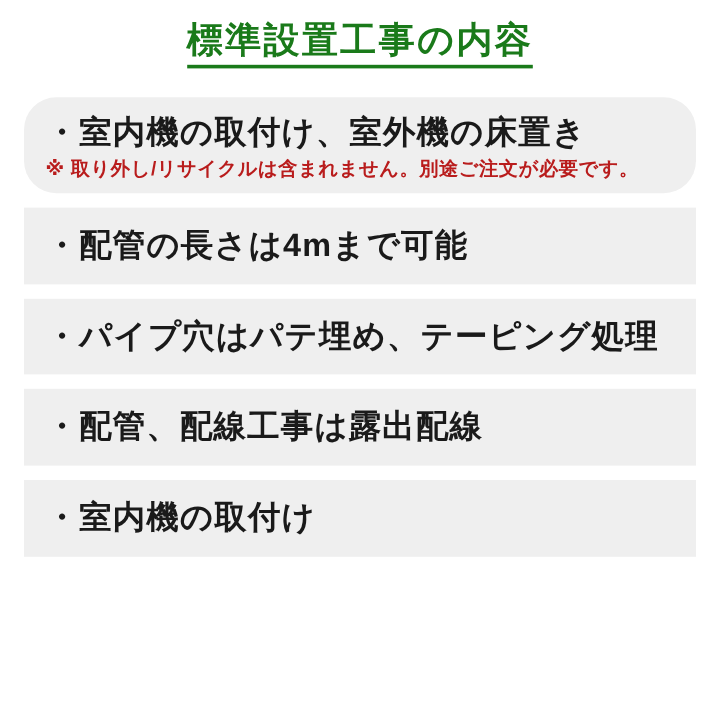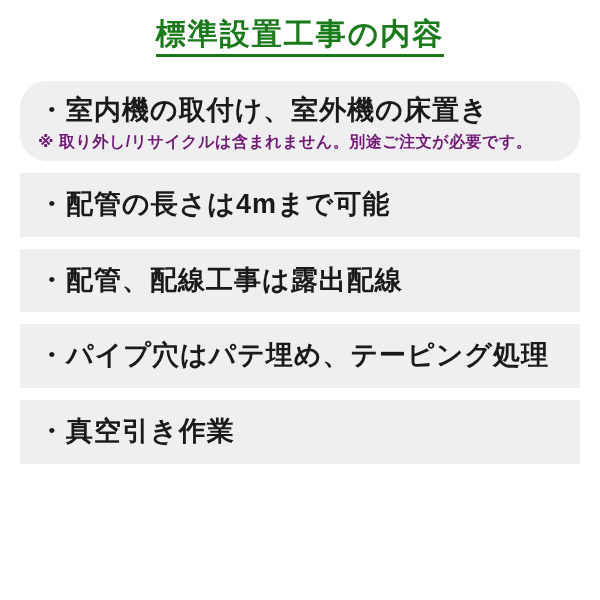--- a/index.html
+++ b/index.html
@@ -46,21 +46,21 @@
     line-height: 1.32;
     letter-spacing: 1px;
     white-space: nowrap;
   }
   .item-line.second {
     padding-left: 12px;
   }
   .item-note {
     font-size: 16px;
     font-weight: bold;
-    color: #701a75;
+    color: #b91c1c;
     line-height: 1.4;
     margin-top: 2px;
     letter-spacing: 0.5px;
     white-space: nowrap;
   }
 </style>
 </head>
 <body>
 
 <div class="page">
@@ -72,25 +72,25 @@
   <div class="item-block has-note">
     <div class="item-line">・室内機の取付け、室外機の床置き</div>
     <div class="item-note">※ 取り外し/リサイクルは含まれません。別途ご注文が必要です。</div>
   </div>
 
   <div class="item-block">
     <div class="item-line">・配管の長さは4mまで可能</div>
   </div>
 
   <div class="item-block">
-    <div class="item-line">・配管、配線工事は露出配線</div>
+    <div class="item-line">・パイプ穴はパテ埋め、テーピング処理</div>
   </div>
 
   <div class="item-block">
-    <div class="item-line">・パイプ穴はパテ埋め、テーピング処理</div>
+    <div class="item-line">・配管、配線工事は露出配線</div>
   </div>
 
 
   <div class="item-block">
-    <div class="item-line">・真空引き作業</div>
+    <div class="item-line">・室内機の取付け</div>
   </div>
 
 </div>
 
 </body></html>

